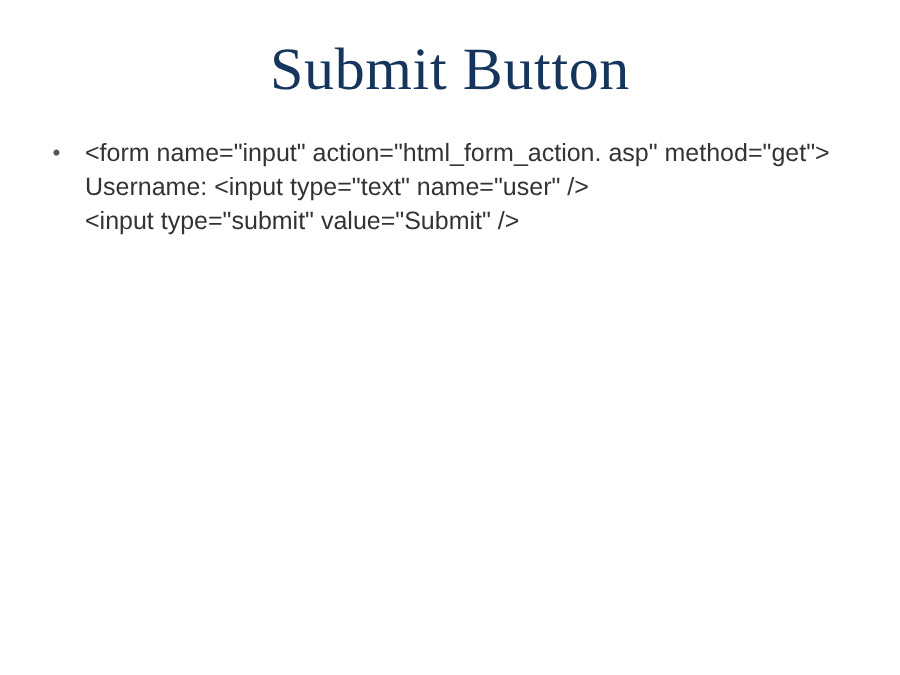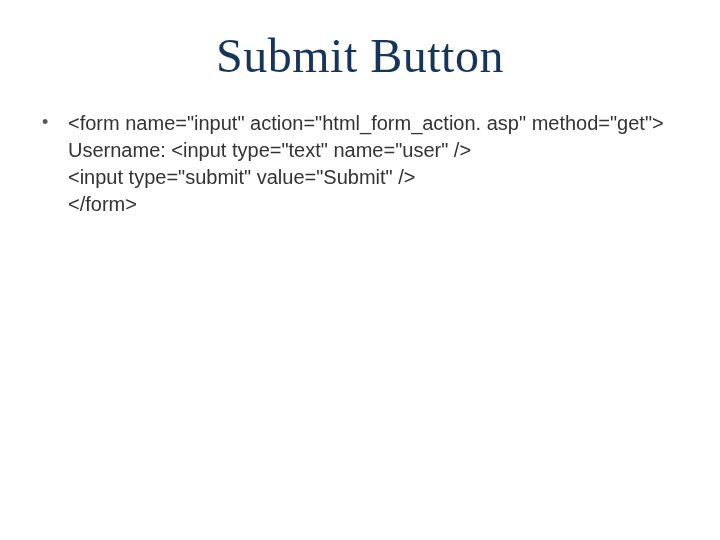--- a/index.html
+++ b/index.html
@@ -64,17 +64,16 @@
 <div class="slide">
   <div class="title">Submit Button</div>
 
   <div class="body">
     <div class="bullet-row">
       <div class="bullet-dot">•</div>
       <div class="bullet-text">
         <span class="code-line">&lt;form name="input" action="html_form_action. asp" method="get"&gt;</span>
         <span class="code-line">Username: &lt;input type="text" name="user" /&gt;</span>
         <span class="code-line">&lt;input type="submit" value="Submit" /&gt;</span>
-        <span class="code-line">&lt;/form&gt;</span>
       </div>
     </div>
   </div>
 </div>
 
 </body></html>

